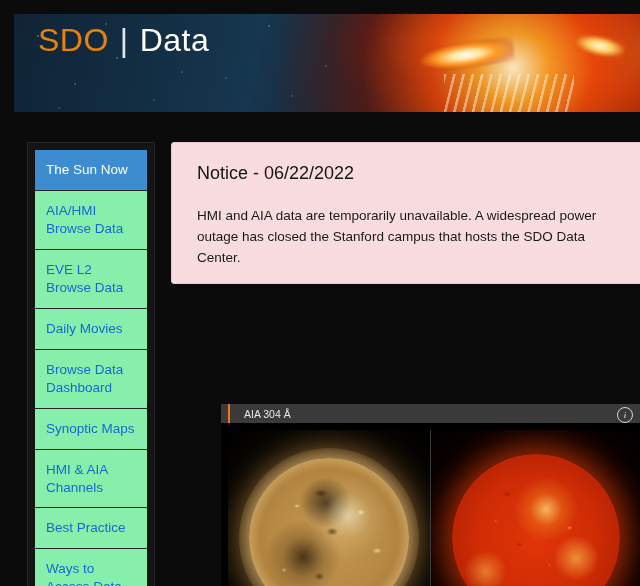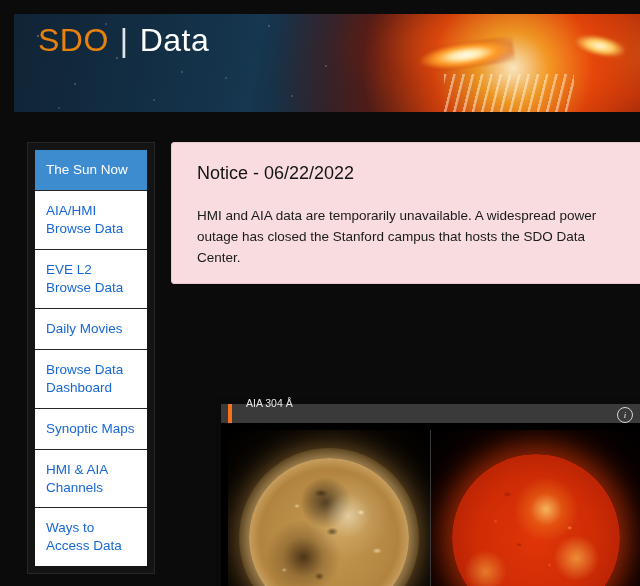--- a/index.html
+++ b/index.html
@@ -75,21 +75,21 @@
     width: 128px;
     background: #141414;
     border: 1px solid #262626;
   }
   .nav-item {
     display: block;
     padding: 11px 11px 11px 11px;
     font-size: 13.5px;
     line-height: 1.33;
     color: #1767d6;
-    background: #ffffff;
+    background: #86efac;
     border-bottom: 1px solid #262626;
     cursor: pointer;
     text-decoration: none;
   }
   .nav-item:last-child { border-bottom: none; }
   .nav-item.active {
     background: #3d8cd0;
     color: #ffffff;
   }
 
@@ -130,21 +130,21 @@
   }
   .head-cell {
     position: relative;
     height: 19px;
     display: flex; align-items: center;
     padding-left: 7px;
     font-size: 10.5px;
     color: #e9e9e9;
   }
   .head-cell.left { width: 203px; }
-  .head-cell.right { flex: 1; border-left: 4px solid #f97316; align-items: flex-end; }
+  .head-cell.right { flex: 1; border-left: 2px solid #f97316; }
   .info-icon {
     position: absolute; right: 7px; top: 3px;
     width: 13px; height: 13px;
     border: 1px solid #d6d6d6;
     border-radius: 50%;
     color: #e8e8e8;
     font-size: 9px;
     font-family: "Liberation Serif", serif;
     font-style: italic;
     display: flex; align-items: center; justify-content: center;
@@ -223,20 +223,21 @@
 <div class="page">
 
   <nav class="sidebar">
     <a class="nav-item active">The Sun Now</a>
     <a class="nav-item">AIA/HMI Browse Data</a>
     <a class="nav-item">EVE L2 Browse Data</a>
     <a class="nav-item">Daily Movies</a>
     <a class="nav-item">Browse Data Dashboard</a>
     <a class="nav-item">Synoptic Maps</a>
     <a class="nav-item">HMI &amp; AIA Channels</a>
+    <a class="nav-item">Best Practice</a>
     <a class="nav-item">Ways to Access Data</a>
   </nav>
 
   <section class="notice">
     <h1 class="notice-title">Notice - 06/22/2022</h1>
     <p class="notice-body">HMI and AIA data are temporarily unavailable. A widespread power outage has closed the Stanford campus that hosts the SDO Data Center.</p>
   </section>
 
   <section class="viewer">
 

